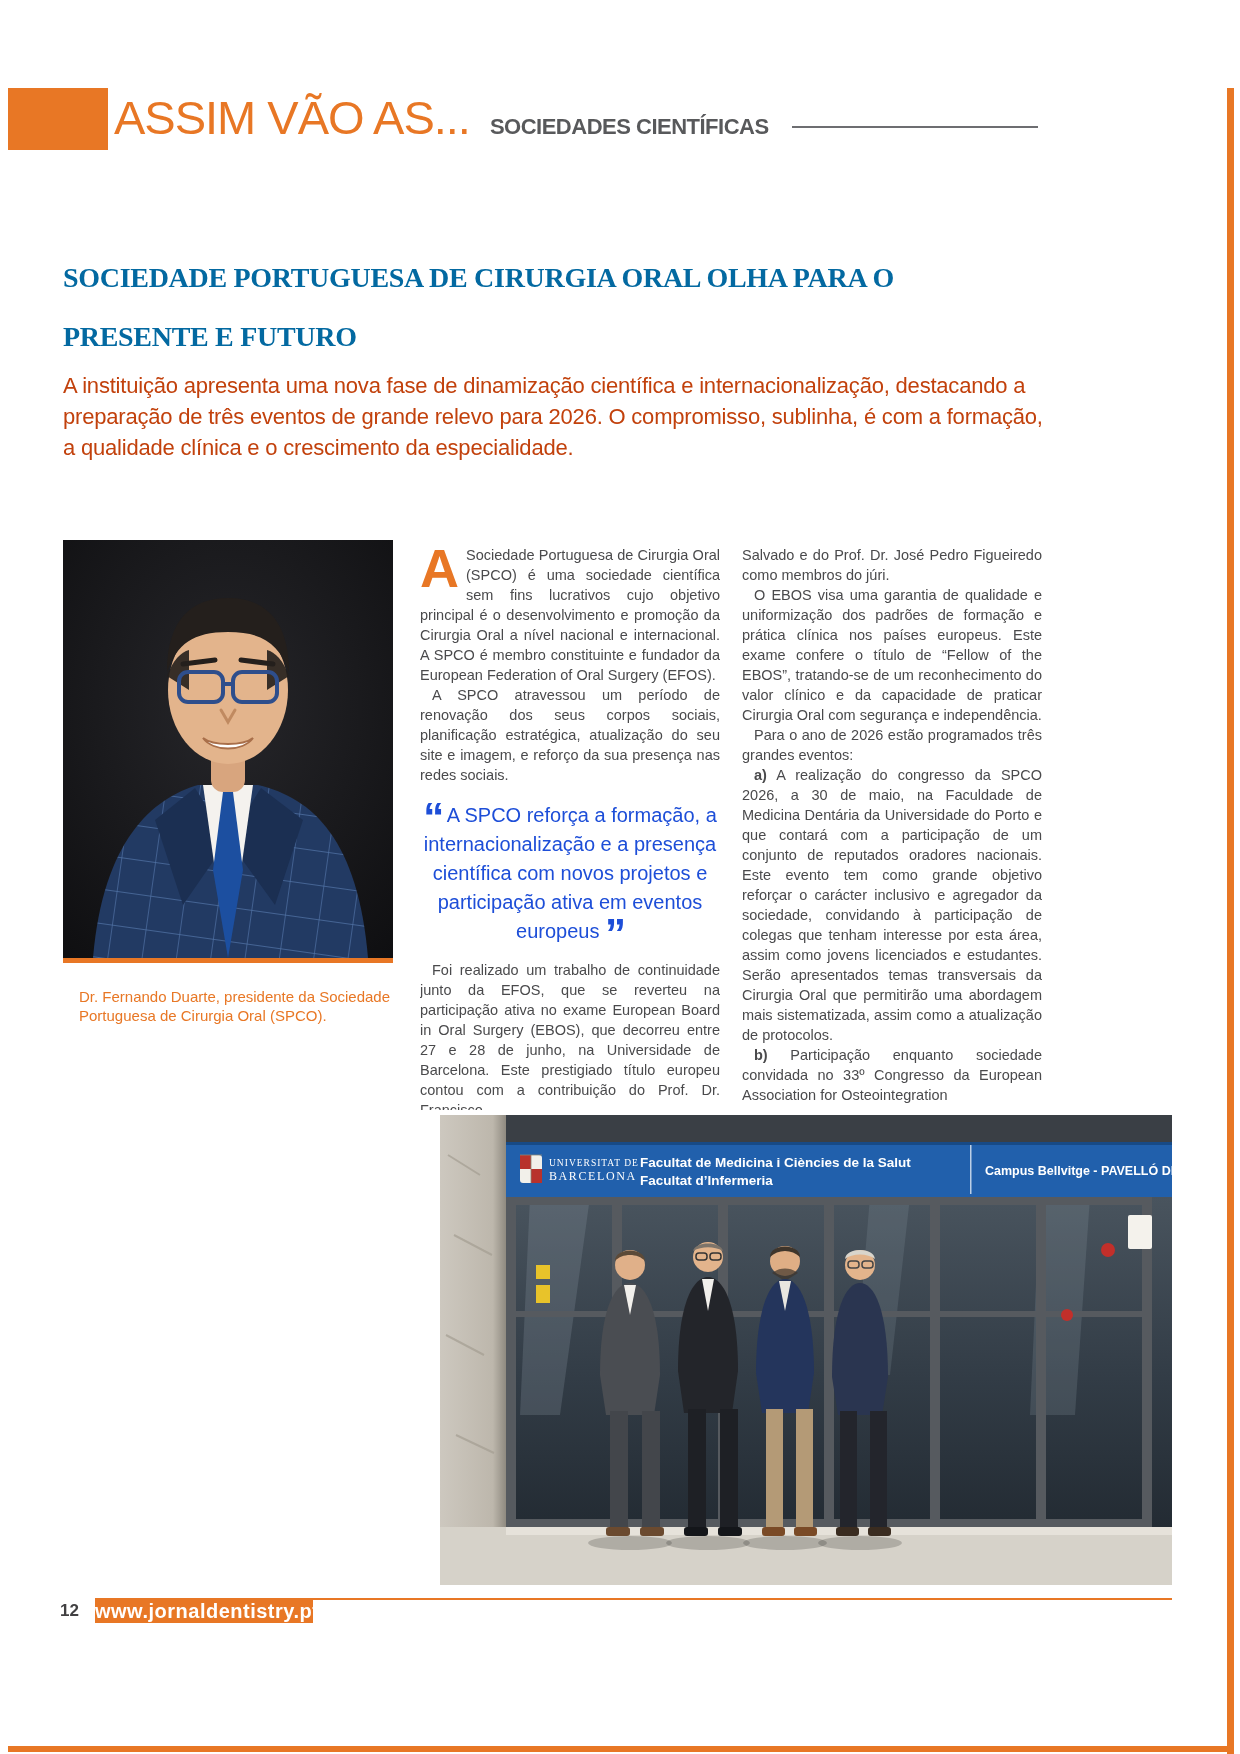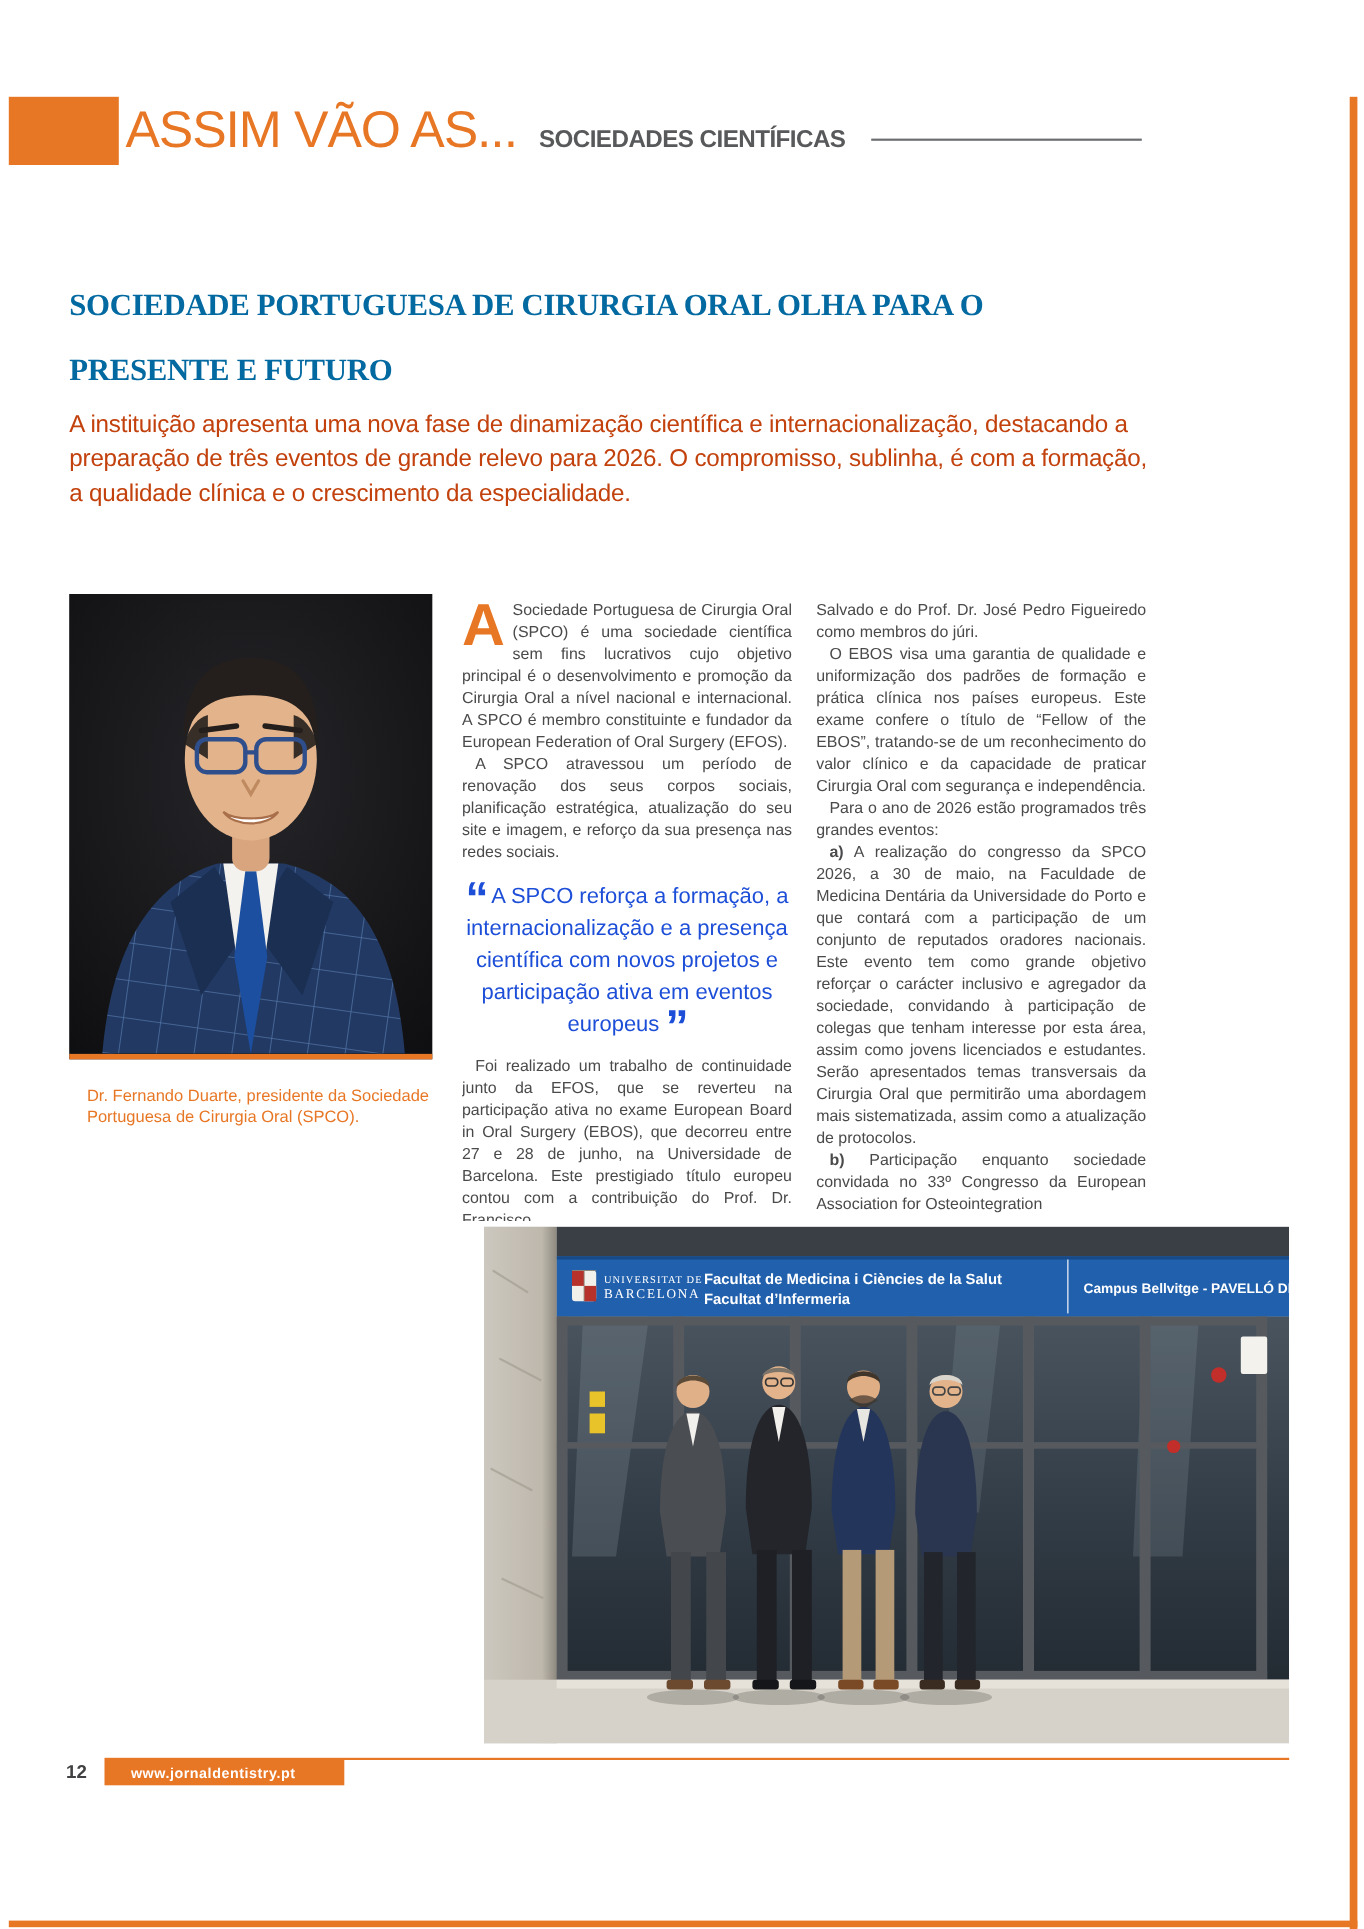--- a/index.html
+++ b/index.html
@@ -35,21 +35,21 @@
   .dropcap{float:left;font-size:54px;line-height:42px;font-weight:700;color:#E87725;margin:2px 7px 0 0;}
   .bold{font-weight:700;}
   .pullquote{margin:16px 0 14px 0;text-align:center;color:#1d4ed8;font-size:20px;line-height:29px;}
   .q-open,.q-close{font-size:42px;font-weight:700;line-height:0;vertical-align:-10px;letter-spacing:-2px;}
   
   .groupphoto{position:absolute;left:440px;top:1115px;width:732px;height:470px;overflow:hidden;}
   
   .footer-line{position:absolute;left:95px;top:1598px;width:1077px;height:2px;background:#E87725;}
   .footer-num{position:absolute;left:60px;top:1601px;font-size:17px;font-weight:700;color:#414042;}
   .footer-site{position:absolute;left:95px;top:1600px;width:218px;height:23px;background:#E87725;
-    color:#ffffff;font-size:13px;font-weight:700;display:flex;align-items:center;padding-left:24px;box-sizing:border-box;letter-spacing:0.5px;}
+    color:#ffffff;font-size:20px;font-weight:700;display:flex;align-items:center;padding-left:0;box-sizing:border-box;letter-spacing:0.5px;}
 </style>
 </head>
 <body>
 
 <div class="page">
 
   <div class="kicker-square"></div>
   <div class="kicker-row">
     <span class="kicker-orange">ASSIM VÃO AS...</span>
     <span class="kicker-dark">SOCIEDADES CIENTÍFICAS</span>

